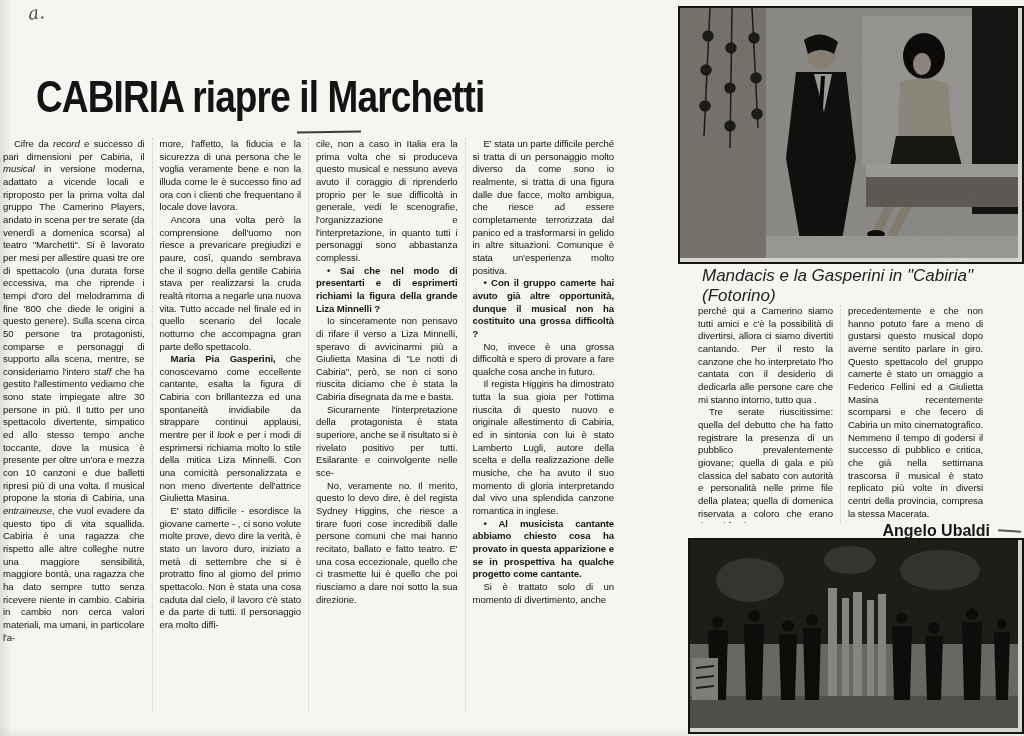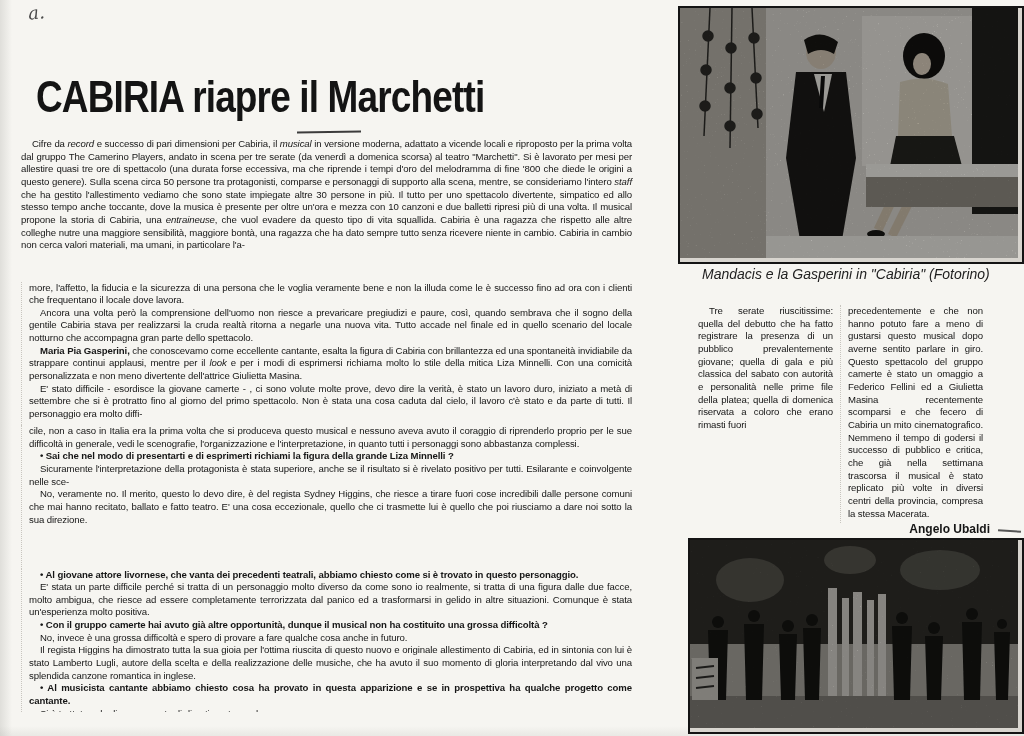--- a/index.html
+++ b/index.html
@@ -16,37 +16,37 @@
   .hand-mark{position:absolute;left:28px;top:2px;font-family:"DejaVu Serif",serif;
     font-style:italic;font-size:18px;color:#4a4a4a;transform:rotate(-6deg);}
   .headline{
     position:absolute;left:36px;top:72px;margin:0;width:700px;
     font-size:44px;font-weight:700;letter-spacing:-1px;color:#141414;
     transform:scaleX(.84);transform-origin:left top;white-space:nowrap;
   }
   .headline-underline{position:absolute;left:297px;top:131px;width:64px;height:2px;
     background:#3c3c3c;transform:rotate(-1deg);}
   .cols{position:absolute;display:flex;}
-  .main-cols{left:21px;top:138px;width:618px;height:574px;overflow:hidden;flex-direction:column;}
+  .main-cols{left:3px;top:138px;width:618px;height:574px;overflow:hidden;}
   .right-cols{left:698px;top:305px;width:292px;height:218px;overflow:hidden;}
   .col{flex:1;padding:0 7px;text-align:justify;
     font-size:9.6px;line-height:12.65px;letter-spacing:-.1px;overflow:hidden;}
   .col:first-child{padding-left:0;}
   .col + .col{border-left:1px dotted #c8c5bf;}
   .col p{margin:0;}
   .col p.ind{text-indent:11px;}
   .col p.q{font-weight:700;}
   .photo{position:absolute;margin:0;background:#d8d5cf;border:2px solid #141414;}
   .photo svg{display:block;}
   .photo-top{left:678px;top:6px;width:342px;height:254px;}
   .photo-bottom{left:688px;top:538px;width:332px;height:192px;}
   .caption{position:absolute;left:702px;top:266px;width:318px;
-    font-style:italic;font-size:14px;color:#222;}
+    font-style:italic;font-size:17px;color:#222;}
   .byline{position:absolute;left:698px;top:522px;width:292px;
-    text-align:right;font-weight:700;font-size:12px;color:#151515;}
+    text-align:right;font-weight:700;font-size:16px;color:#151515;}
   .pen-dash{position:absolute;left:998px;top:530px;width:23px;height:2px;
     background:#555;transform:rotate(4deg);}
 </style>
 </head>
 <body>
 
 <div class="page">
 
   <div class="hand-mark">a.</div>
 
@@ -59,25 +59,25 @@
       </div>
       <div class="col">
         <p class="">more, l'affetto, la fiducia e la sicurezza di una persona che le voglia veramente bene e non la illuda come le è successo fino ad ora con i clienti che frequentano il locale dove lavora.</p>
         <p class="ind">Ancora una volta però la comprensione dell'uomo non riesce a prevaricare pregiudizi e paure, così, quando sembrava che il sogno della gentile Cabiria stava per realizzarsi la cruda realtà ritorna a negarle una nuova vita. Tutto accade nel finale ed in quello scenario del locale notturno che accompagna gran parte dello spettacolo.</p>
         <p class="ind"><b>Maria Pia Gasperini,</b> che conoscevamo come eccellente cantante, esalta la figura di Cabiria con brillantezza ed una spontaneità invidiabile da strappare continui applausi, mentre per il <i>look</i> e per i modi di esprimersi richiama molto lo stile della mitica Liza Minnelli. Con una comicità personalizzata e non meno divertente dell'attrice Giulietta Masina.</p>
         <p class="ind">E' stato difficile - esordisce la giovane camerte - , ci sono volute molte prove, devo dire la verità, è stato un lavoro duro, iniziato a metà di settembre che si è protratto fino al giorno del primo spettacolo. Non è stata una cosa caduta dal cielo, il lavoro c'è stato e da parte di tutti. Il personaggio era molto diffi-</p>
       </div>
       <div class="col">
         <p class="">cile, non a caso in Italia era la prima volta che si produceva questo musical e nessuno aveva avuto il coraggio di riprenderlo proprio per le sue difficoltà in generale, vedi le scenografie, l'organizzazione e l'interpretazione, in quanto tutti i personaggi sono abbastanza complessi.</p>
         <p class="q ind">•  Sai che nel modo di presentarti e di esprimerti richiami la figura della grande Liza Minnelli ?</p>
+        <p class="ind">Io sinceramente non pensavo di rifare il verso a Liza Minnelli, speravo di avvicinarmi più a Giulietta Masina di "Le notti di Cabiria", però, se non ci sono riuscita diciamo che è stata la Cabiria disegnata da me e basta.</p>
         <p class="ind">Sicuramente l'interpretazione della protagonista è stata superiore, anche se il risultato si è rivelato positivo per tutti. Esilarante e coinvolgente nelle sce-</p>
         <p class="ind">No, veramente no. Il merito, questo lo devo dire, è del regista Sydney Higgins, che riesce a tirare fuori cose incredibili dalle persone comuni che mai hanno recitato, ballato e fatto teatro. E' una cosa eccezionale, quello che ci trasmette lui è quello che poi riusciamo a dare noi sotto la sua direzione.</p>
       </div>
       <div class="col">
-        <p class="q ind">•  Al giovane attore livornese, che vanta dei precedenti teatrali, abbiamo chiesto come si è trovato in questo personaggio.</p>
         <p class="ind">E' stata un parte difficile perché si tratta di un personaggio molto diverso da come sono io realmente, si tratta di una figura dalle due facce, molto ambigua, che riesce ad essere completamente terrorizzata dal panico ed a trasformarsi in gelido in altre situazioni. Comunque è stata un'esperienza molto positiva.</p>
         <p class="q ind">•  Con il gruppo camerte hai avuto già altre opportunità, dunque il musical non ha costituito una grossa difficoltà ?</p>
         <p class="ind">No, invece è una grossa difficoltà e spero di provare a fare qualche cosa anche in futuro.</p>
         <p class="ind">Il regista Higgins ha dimostrato tutta la sua gioia per l'ottima riuscita di questo nuovo e originale allestimento di Cabiria, ed in sintonia con lui è stato Lamberto Lugli, autore della scelta e della realizzazione delle musiche, che ha avuto il suo momento di gloria interpretando dal vivo una splendida canzone romantica in inglese.</p>
         <p class="q ind">•  Al musicista cantante abbiamo chiesto cosa ha provato in questa apparizione e se in prospettiva ha qualche progetto come cantante.</p>
         <p class="ind">Si è trattato solo di un momento di divertimento, anche</p>
       </div>
     </div>
 
   <figure class="photo photo-top">
@@ -127,20 +127,21 @@
       <rect x="186" y="169" width="152" height="30" fill="#8e8a81"></rect>
       <rect x="86" y="228" width="252" height="22" fill="#eae8e2"></rect>
       <rect width="338" height="250" filter="url(#grain1)" opacity="0.35"></rect>
     </svg>
   </figure>
 
   <figcaption class="caption">Mandacis e la Gasperini in "Cabiria" (Fotorino)</figcaption>
 
   <div class="cols right-cols">
       <div class="col">
+        <p class="">perché qui a Camerino siamo tutti amici e c'è la possibilità di divertirsi, allora ci siamo divertiti cantando. Per il resto la canzone che ho interpretato l'ho cantata con il desiderio di dedicarla alle persone care che mi stanno intorno, tutto qua .</p>
         <p class="ind">Tre serate riuscitissime: quella del debutto che ha fatto registrare la presenza di un pubblico prevalentemente giovane; quella di gala e più classica del sabato con autorità e personalità nelle prime file della platea; quella di domenica riservata a coloro che erano rimasti fuori</p>
       </div>
       <div class="col">
         <p class="">precedentemente e che non hanno potuto fare a meno di gustarsi questo musical dopo averne sentito parlare in giro. Questo spettacolo del gruppo camerte è stato un omaggio a Federico Fellini ed a Giulietta Masina recentemente scomparsi e che fecero di Cabiria un mito cinematografico. Nemmeno il tempo di godersi il successo di pubblico e critica, che già nella settimana trascorsa il musical è stato replicato più volte in diversi centri della provincia, compresa la stessa Macerata.</p>
       </div>
     </div>
 
   <div class="byline">Angelo Ubaldi</div>
   <div class="pen-dash"></div>
 

